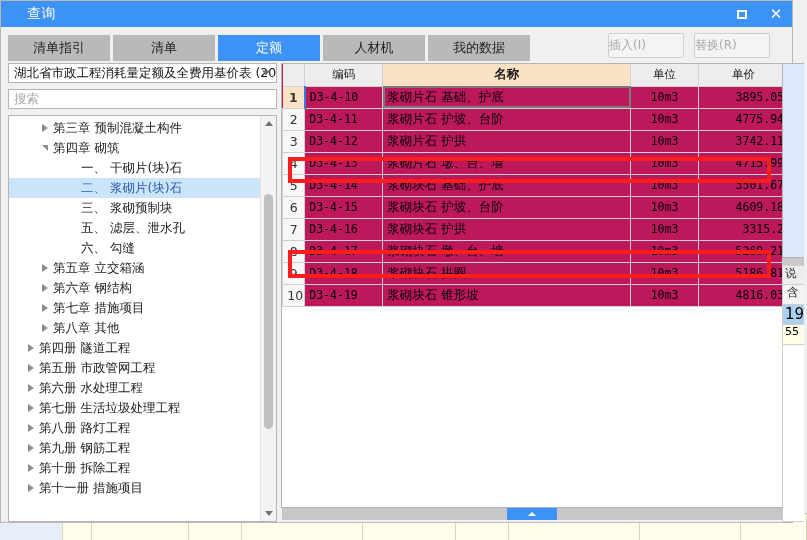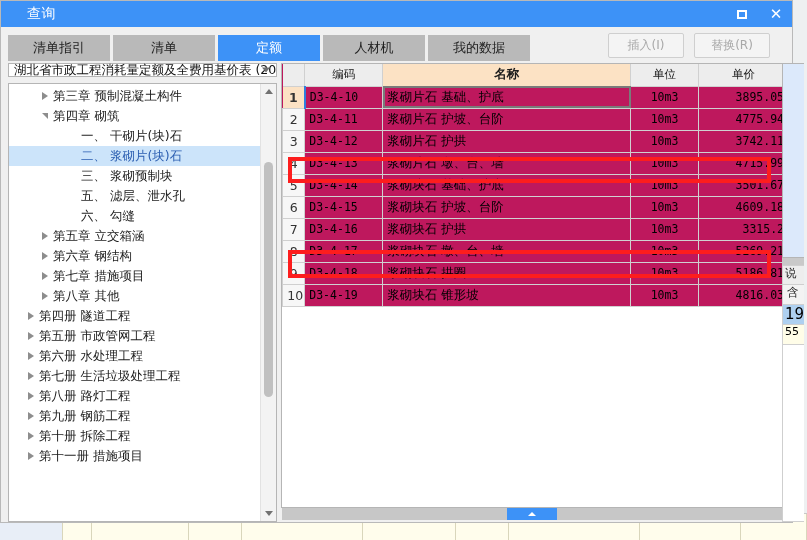--- a/index.html
+++ b/index.html
@@ -114,39 +114,39 @@
     position: absolute; right: 22px; top: 6px;
     display: flex; gap: 10px;
   }
   .act-btn {
     width: 74px; height: 23px;
     background: #f4f4f4;
     border: 1px solid #cfcfcf;
     border-radius: 2px;
     color: #a8a8a8;
     font-size: 12px;
-    display: flex; align-items: center; justify-content: center;
+    display: flex; align-items: center; 
     cursor: default;
   }
 
   
   #body {
     flex: 1 1 auto;
     display: flex;
     min-height: 0;
     padding: 0 0 0 0;
   }
   #left-pane {
     width: 285px;
     display: flex; flex-direction: column;
     padding: 0 4px 0 7px;
     box-sizing: border-box;
   }
   .input-box {
-    height: 14px;
+    height: 20px;
     border: 1px solid #b5b5b5;
     background: #fff;
     display: flex; align-items: center;
     box-sizing: border-box;
     margin-bottom: 6px;
     position: relative;
   }
   .input-box .txt {
     font-size: 12.5px; color: #111;
     padding-left: 5px;
@@ -387,20 +387,23 @@
       </div>
   </div>
 
   <div id="body">
 
     <div id="left-pane">
       <div class="input-box">
         <span class="txt">湖北省市政工程消耗量定额及全费用基价表 (20</span>
         <span class="dd-arrow"></span>
       </div>
+      <div class="input-box">
+        <span class="txt ph">搜索</span>
+      </div>
       <div id="tree-wrap">
         <div id="tree">
             <div class="tnode" style="padding-left: 28px;">
               <span class="tw">
                 <span class="arrow-closed"></span>
               </span>
               <span>第三章  预制混凝土构件</span>
             </div>
             <div class="tnode" style="padding-left: 28px;">
               <span class="tw">

